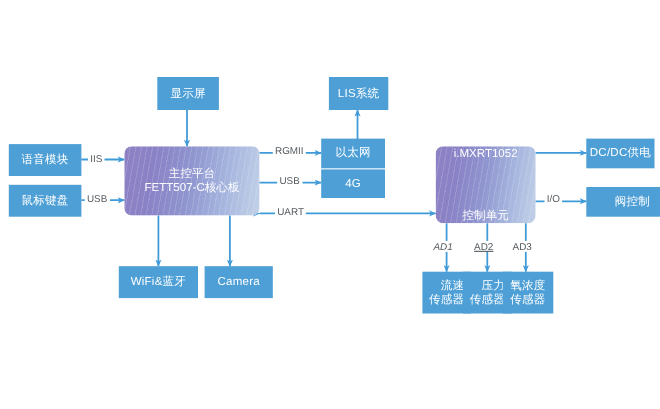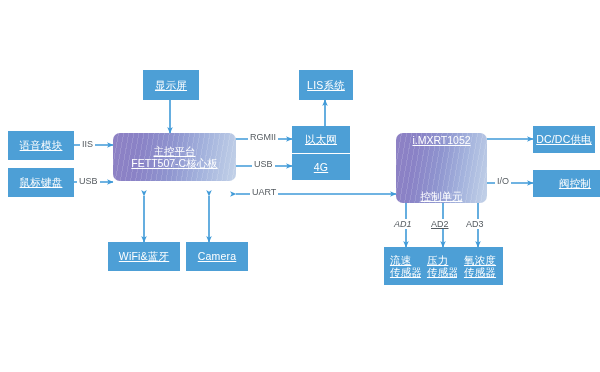--- a/index.html
+++ b/index.html
@@ -4,22 +4,22 @@
 <style>
   html,body{margin:0;padding:0;}
   body{
     width:600px;height:372px;background:#ffffff;
     font-family:"Liberation Sans","DejaVu Sans",sans-serif;
     overflow:hidden;position:relative;
   }
   #diagram{position:absolute;left:0;top:0;width:600px;height:372px;}
 
   .node{position:absolute;box-sizing:border-box;display:flex;
-        align-items:center;justify-content:center;text-align:left;
-        color:#ffffff;line-height:1.15;text-decoration:underline;}
+        align-items:center;justify-content:center;text-align:right;
+        color:#ffffff;line-height:1.15;}
 
   
   .blue{background:#4d9fd6;font-size:10.5px;letter-spacing:.2px;}
 
   
   .core{
     border-radius:7px;
     background:
       repeating-linear-gradient(100deg,
         rgba(255,255,255,.14) 0px, rgba(255,255,255,.14) 1px,
@@ -69,21 +69,21 @@
       <line x1="487" y1="183" x2="533" y2="183"></line>
 
       <line x1="406" y1="203" x2="406" y2="247"></line>
       <line x1="443" y1="203" x2="443" y2="247"></line>
       <line x1="478" y1="203" x2="478" y2="247"></line>
     </g>
 
     <line x1="325" y1="133" x2="325" y2="100" stroke="#3f9ad8" stroke-width="1.6" fill="none" marker-end="url(#ah)"></line>
   </svg>
 
-  <div class="node core" style="left:113px;top:133px;width:123px;height:48px;flex-direction:column;">
+  <div class="node core" style="left:113px;top:133px;width:123px;height:63px;flex-direction:column;">
     <span class="t">主控平台</span>
     <span class="t">FETT507-C核心板</span>
   </div>
 
   <div class="node core" style="left:396px;top:133px;width:91px;height:70px;flex-direction:column;gap:44px;">
     <span class="t">i.MXRT1052</span>
     <span class="t">控制单元</span>
   </div>
 
   <div class="node blue" style="left:143px;top:70px;width:56px;height:30px;">显示屏</div>

